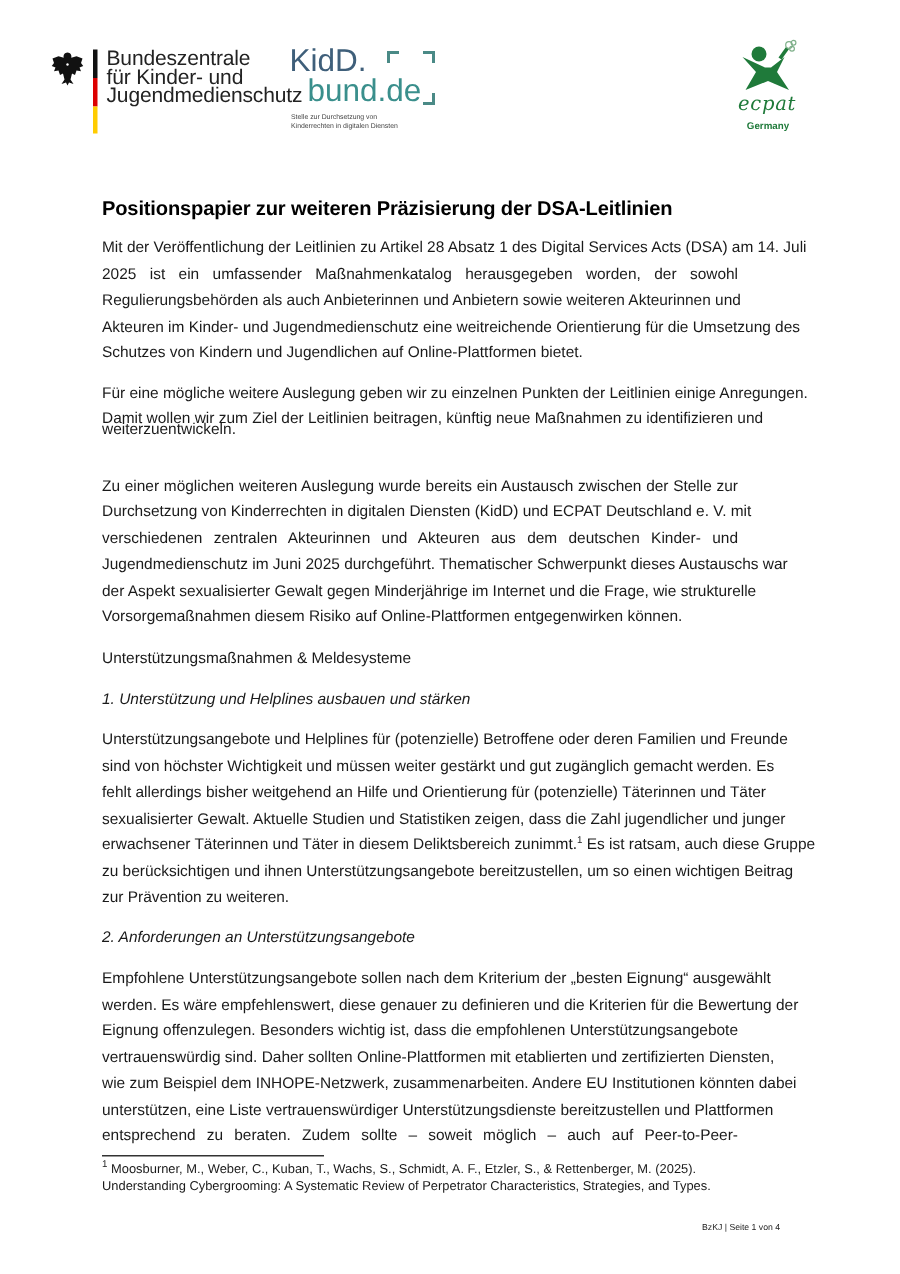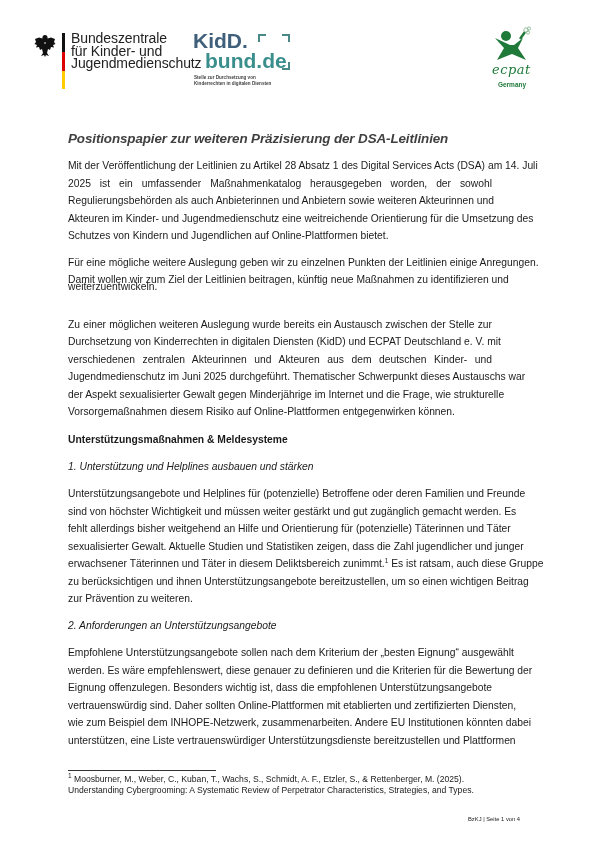--- a/index.html
+++ b/index.html
@@ -9,38 +9,38 @@
 
     
     .bzkj { position: absolute; left: 34px; top: 32px; width: 130px; height: 56px; }
     .eagle { position: absolute; left: 0; top: 2px; width: 22px; height: 24px; }
     .flagbar { position: absolute; left: 28px; top: 1px; width: 3px; height: 56px; }
     .flagbar .b { height: 34%; background: #111; }
     .flagbar .r { height: 33%; background: #dd0000; }
     .flagbar .g { height: 33%; background: #ffcc00; }
     .bzkj-text { position: absolute; left: 37px; top: 0px; font-size: 14px; line-height: 12.5px; color: #222; white-space: nowrap; letter-spacing: -0.1px; }
 
-    .kidd { position: absolute; left: 193px; top: 30px; width: 100px; height: 62px; font-weight: bold; }
+    .kidd { position: absolute; left: 193px; top: 30px; width: 100px; height: 62px; }
     .kidd-word { position: absolute; left: 0; font-size: 21px; line-height: 21px; white-space: nowrap; letter-spacing: 0px; }
     .kidd-word.l1 { top: 0; color: #3f5f7a; }
     .kidd-word.l2 { top: 20px; color: #3a8f8c; margin-left: 12px; }
     .kidd-corner { position: absolute; width: 6px; height: 6px; border-color: #4a8a86; border-style: solid; }
     .kidd-corner.tl { left: 65px; top: 4px; border-width: 2px 0 0 2px; }
     .kidd-corner.tr { left: 89px; top: 4px; border-width: 2px 2px 0 0; }
     .kidd-corner.br { left: 89px; top: 32px; border-width: 0 2px 2px 0; }
     .kidd-sub { position: absolute; left: 1px; top: 45px; font-size: 4.6px; line-height: 6px; color: #444; white-space: nowrap; }
 
     .ecpat { position: absolute; left: 492px; top: 26px; width: 60px; height: 70px; }
     .ecpat svg { position: absolute; left: 0; top: 0; }
     .ecpat-word { position: absolute; left: 0px; top: 36px; width: 40px; text-align: left; font-family: "DejaVu Serif", serif; font-style: italic; font-size: 13px; color: #1f7a3a; letter-spacing: 0.5px; }
     .ecpat-sub { position: absolute; left: 0px; top: 55px; width: 40px; text-align: center; font-size: 6.5px; font-weight: bold; color: #1f7a3a; }
-    .title { position: absolute; left: 68px; top: 131px; font-size: 13.4px; font-weight: bold; color: #404040; white-space: nowrap; letter-spacing: -0.1px; font-style: italic; }
+    .title { position: absolute; left: 68px; top: 131px; font-size: 13.4px; font-weight: bold; color: #000000; white-space: nowrap; letter-spacing: -0.1px; }
     .line { position: absolute; left: 68px; width: 424px; font-size: 10.3px; line-height: 13px; white-space: nowrap; color: #1a1a1a; }
     .line.j { text-align: justify; text-align-last: justify; }
-    .line.b { font-weight: bold; }
+    .line.b { font-weight: normal; }
     .line.i { font-style: italic; }
     sup { font-size: 6.5px; vertical-align: 4px; line-height: 0; }
 
     .fn-rule { position: absolute; left: 68px; top: 751px; width: 148px; height: 1px; background: #333; }
     .fn-line { position: absolute; left: 68px; font-size: 8.6px; line-height: 11px; white-space: nowrap; color: #1a1a1a; }
     .fn-link { color: #1f5fbf; text-decoration: underline; }
     .footer { position: absolute; left: 468px; top: 804px; font-size: 5.8px; color: #222; white-space: nowrap; }
   </style>
 </head>
 <body>
@@ -119,19 +119,20 @@
   <div class="line j" style="top:575px">zu berücksichtigen und ihnen Unterstützungsangebote bereitzustellen, um so einen wichtigen Beitrag</div>
   <div class="line" style="top:592px">zur Prävention zu weiteren.</div>
 
   <div class="line i" style="top:619px">2. Anforderungen an Unterstützungsangebote</div>
   <div class="line j" style="top:646px">Empfohlene Unterstützungsangebote sollen nach dem Kriterium der „besten Eignung“ ausgewählt</div>
   <div class="line j" style="top:664px">werden. Es wäre empfehlenswert, diese genauer zu definieren und die Kriterien für die Bewertung der</div>
   <div class="line j" style="top:681px">Eignung offenzulegen. Besonders wichtig ist, dass die empfohlenen Unterstützungsangebote</div>
   <div class="line j" style="top:699px">vertrauenswürdig sind. Daher sollten Online-Plattformen mit etablierten und zertifizierten Diensten,</div>
   <div class="line j" style="top:716px">wie zum Beispiel dem INHOPE-Netzwerk, zusammenarbeiten. Andere EU Institutionen könnten dabei</div>
   <div class="line j" style="top:734px">unterstützen, eine Liste vertrauenswürdiger Unterstützungsdienste bereitzustellen und Plattformen</div>
+  <div class="line j" style="top:751px">entsprechend zu beraten. Zudem sollte – soweit möglich – auch auf Peer-to-Peer-</div>
 
   <div class="fn-rule" style="top:770px"></div>
   <div class="fn-line" style="top:774px"><sup>1</sup> <span>Moosburner, M., Weber, C., Kuban, T., Wachs, S., Schmidt, A. F., Etzler, S., &amp; Rettenberger, M. (2025).</span></div>
   <div class="fn-line" style="top:785px">Understanding Cybergrooming: A Systematic Review of Perpetrator Characteristics, Strategies, and Types.</div>
 
   <div class="footer" style="top:816px">BzKJ | Seite 1 von 4</div>
 </div>
 
 </body></html>

